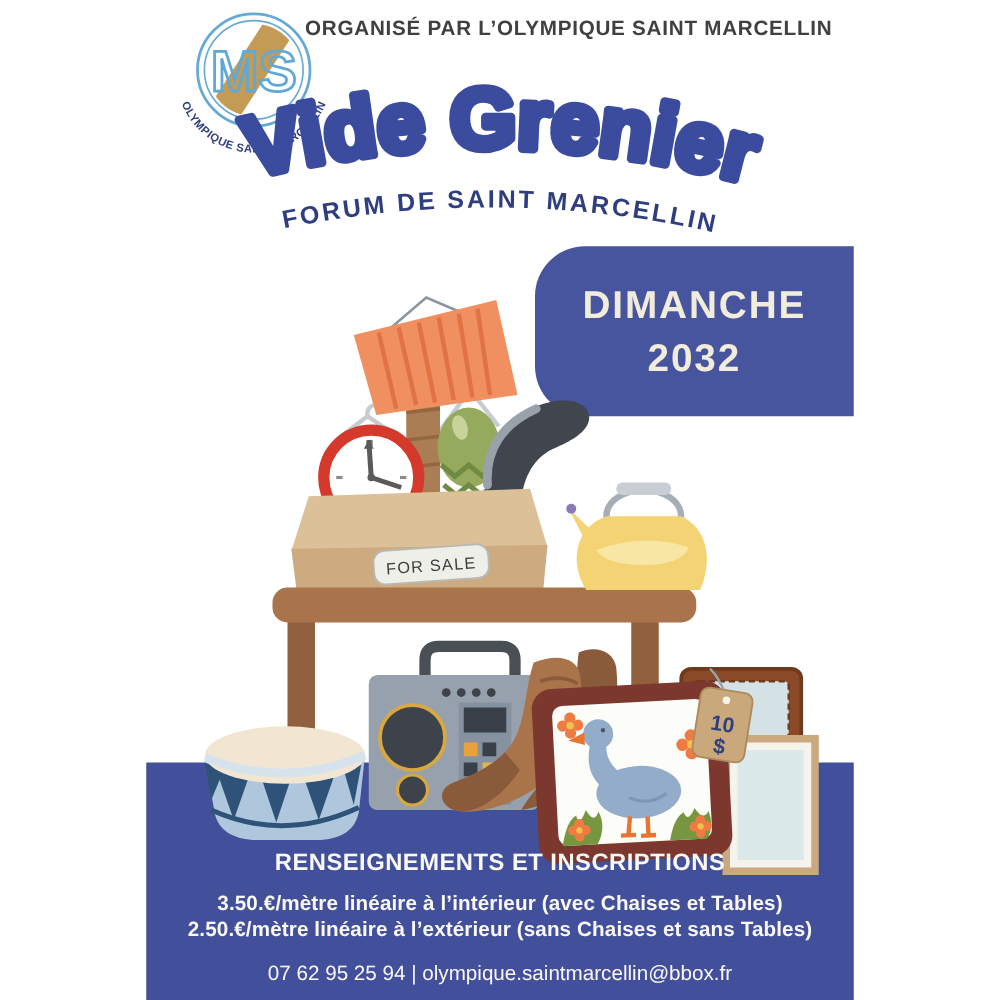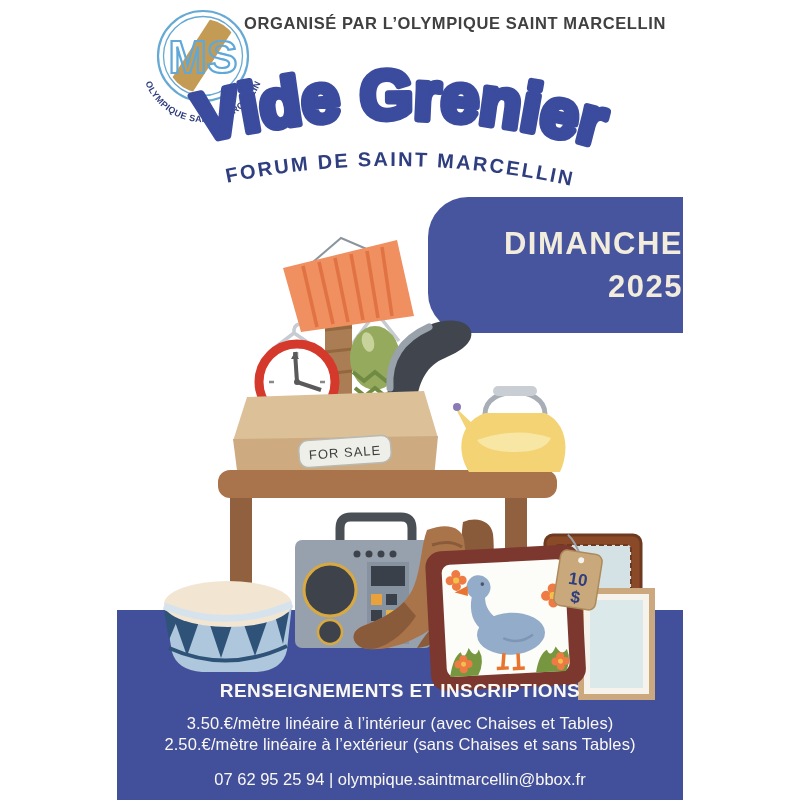--- a/index.html
+++ b/index.html
@@ -11,30 +11,30 @@
   .organizer{position:absolute;top:14px;left:118px;width:440px;text-align:center;
              font-size:16.5px;font-weight:600;letter-spacing:.6px;color:#404040;}
   .logo-svg{position:absolute;left:8px;top:4px;}
 
   
   .title-svg{position:absolute;left:0;top:64px;}
 
   
   .date-badge{position:absolute;right:0;top:197px;width:255px;height:136px;background:#47549E;
               border-radius:40px 0 0 40px;display:flex;flex-direction:column;justify-content:center;
-              align-items:flex-end;}
+              align-items:center;}
   .date-badge .line{color:#F2ECDC;font-weight:800;font-size:31px;line-height:43px;
                     letter-spacing:1.5px;text-align:center;}
 
   
   .band{position:absolute;left:0;top:610px;width:566px;height:190px;background:#424F9A;z-index:1;}
   .illu{position:absolute;left:0;top:0;z-index:2;pointer-events:none;}
   .band-text{position:absolute;left:0;top:680px;width:566px;z-index:3;text-align:center;color:#FAF8F2;}
   .band-text .heading{font-size:19px;font-weight:700;letter-spacing:.4px;margin:0 0 12px 0;}
-  .band-text .price{font-size:16.5px;font-weight:400;margin:2px 0;letter-spacing:.1px;}
+  .band-text .price{font-size:16.5px;font-weight:700;margin:2px 0;letter-spacing:.1px;}
   .band-text .contact{font-size:16.5px;font-weight:500;margin-top:16px;}
 </style>
 </head>
 <body>
 
 <div class="canvas">
   <div class="poster">
 
     <svg class="logo-svg" width="150" height="128" viewBox="0 0 150 128">
       <defs>
@@ -64,21 +64,21 @@
       <text font-size="68" font-weight="bold" fill="#3B4B9E" stroke="#3B4B9E" stroke-width="7" stroke-linejoin="round" stroke-linecap="round" style="paint-order:stroke">
         <textPath href="#titleArc" startOffset="50%" text-anchor="middle">Vide Grenier</textPath>
       </text>
       <text font-size="20" font-weight="700" fill="#2F3E7E" letter-spacing="2.2">
         <textPath href="#subArc" startOffset="50%" text-anchor="middle">FORUM DE SAINT MARCELLIN</textPath>
       </text>
     </svg>
 
     <div class="date-badge">
       <div class="line">DIMANCHE</div>
-      <div class="line">2025</div>
+      <div class="line">2032</div>
     </div>
 
     <div class="band"></div>
 
     <svg class="illu" width="566" height="800" viewBox="0 0 566 800">
 
       <g stroke="#C7CCD3" stroke-width="3.5" fill="none">
         <path d="M152,352 L177,333 L202,350"></path>
         <path d="M177,333 q-1,-7 5,-9"></path>
         <path d="M233,347 L259,312 L282,341"></path>

